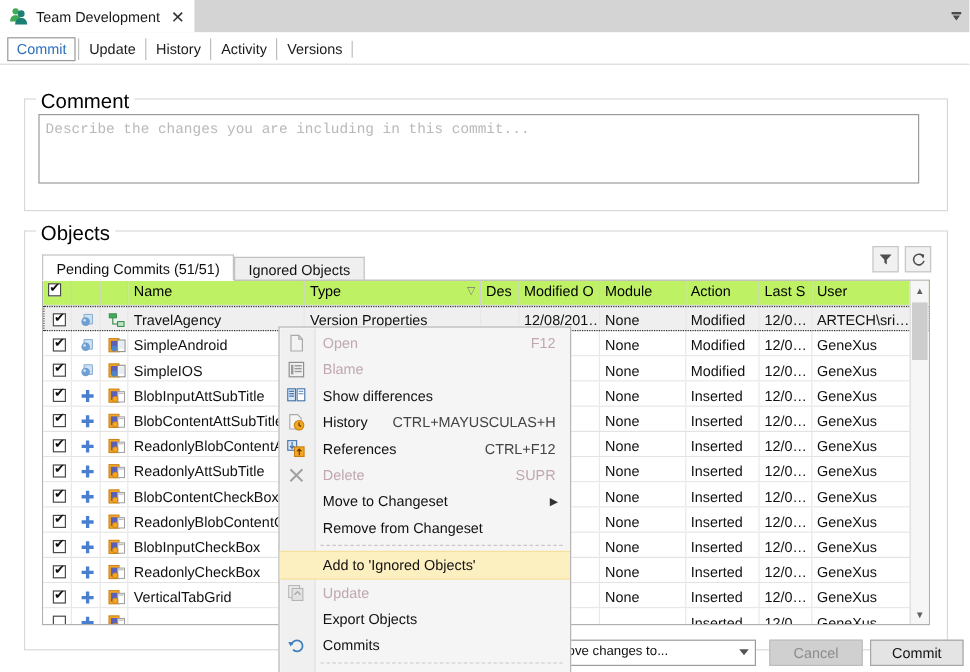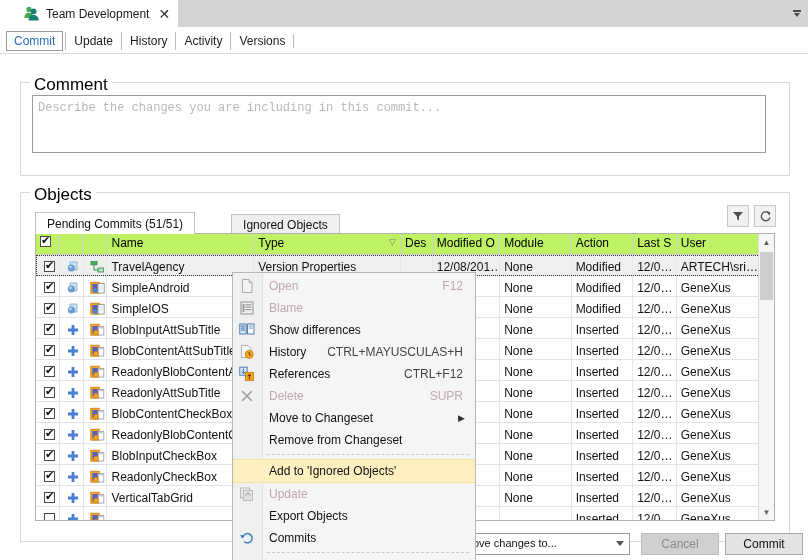--- a/index.html
+++ b/index.html
@@ -8,21 +8,21 @@
     background:#ffffff;
     font-family:"Liberation Sans",sans-serif;
     font-size:12px;color:#000;
     -webkit-font-smoothing:none;
   }
   .app{position:relative;width:808px;height:560px;background:#ffffff;}
 
   
   .titlestrip{position:absolute;left:0;top:0;width:808px;height:27px;background:#d4d4d4;}
   .doctab{position:absolute;left:0;top:0;height:27px;background:#ffffff;display:flex;align-items:center;
-          padding:0 8px 0 23px;box-sizing:border-box;}
+          padding:0 8px 0 7px;box-sizing:border-box;}
   .doctab .tabicon{width:17px;height:17px;position:relative;margin-right:6px;flex:none;}
   .doctab .tablabel{font-size:12px;color:#1a1a1a;white-space:nowrap;}
   .doctab .tabclose{margin-left:9px;font-size:14px;color:#333;line-height:1;cursor:default;}
   .winmenu{position:absolute;right:5px;top:9px;width:12px;height:10px;}
 
   
   .viewtabs{position:absolute;left:0;top:27px;width:808px;height:27px;background:#ffffff;
             display:flex;align-items:center;padding-left:6px;box-sizing:border-box;}
   .vtab{font-size:12px;color:#1a1a1a;padding:2px 8px;margin-right:0;position:relative;white-space:nowrap;}
   .vtab + .vtab{border-left:1px solid #bdbdbd;}
@@ -35,21 +35,21 @@
   .group > .glabel{position:absolute;top:-8px;left:9px;background:#ffffff;padding:0 4px;font-size:17px;color:#000;}
 
   #grpComment{left:20px;top:82px;width:768px;height:92px;}
   #grpObjects{left:20px;top:192px;width:768px;height:348px;}
 
   .commentbox{position:absolute;left:11px;top:12px;width:734px;height:58px;background:#fff;
               border:1px solid #9b9b9b;box-sizing:border-box;padding:4px 5px;}
   .commentbox .ph{font-family:"Liberation Mono","DejaVu Sans Mono",monospace;font-size:12px;color:#b9b9b9;}
 
   
-  .innertabs{position:absolute;left:14px;top:19px;height:22px;display:flex;align-items:flex-end;gap:36px;}
+  .innertabs{position:absolute;left:14px;top:19px;height:22px;display:flex;align-items:flex-end;}
   .itab{height:20px;line-height:20px;padding:0 11px;font-size:12px;background:#efefef;
         border:1px solid #c2c2c2;border-bottom:none;color:#111;box-sizing:border-box;}
   .itab.sel{background:#ffffff;height:22px;line-height:22px;border-bottom:1px solid #ffffff;
             position:relative;z-index:3;}
 
   
   .tbtn{position:absolute;width:22px;height:22px;background:#f1f1f1;border:1px solid #c6c6c6;
         box-sizing:border-box;display:flex;align-items:center;justify-content:center;}
   #btnFilter{right:40px;top:12px;}
   #btnRefresh{right:13px;top:12px;}

